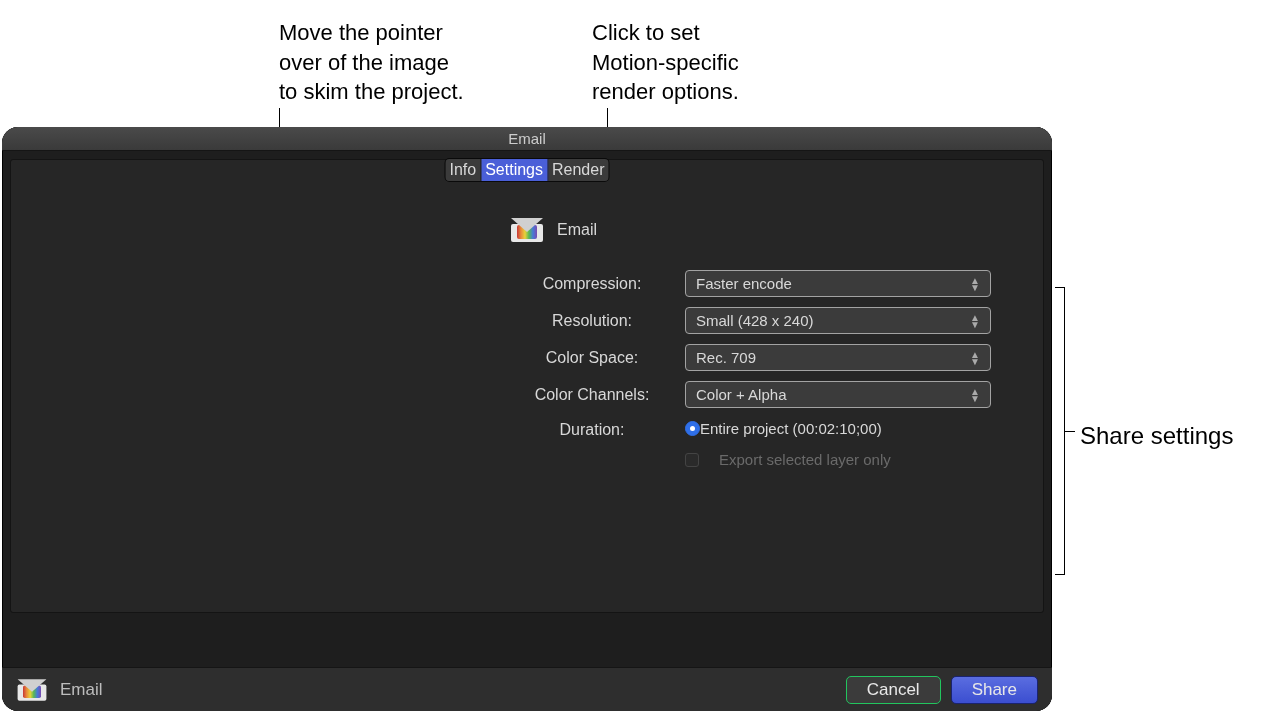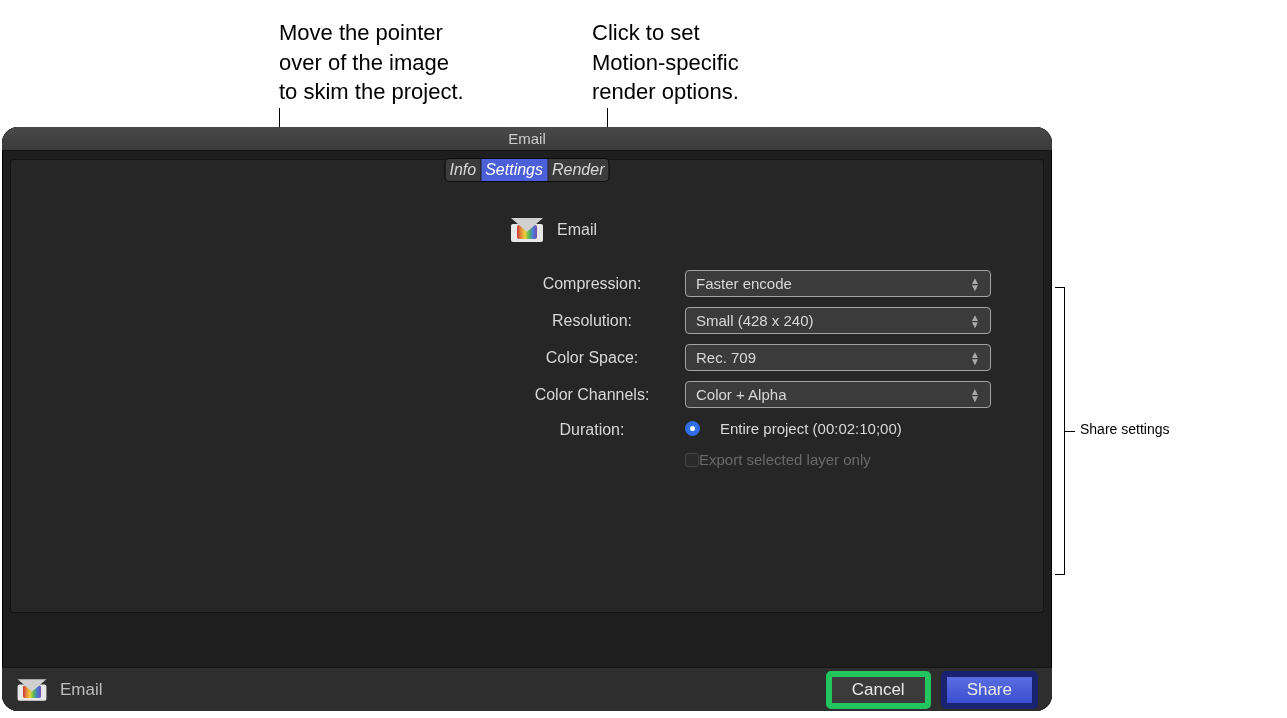--- a/index.html
+++ b/index.html
@@ -13,21 +13,21 @@
   }
   .annotation {
     position: absolute;
     color: #000;
     font-size: 22px;
     line-height: 1.35;
   }
   .annotation-right {
     position: absolute;
     color: #000;
-    font-size: 14px;
+    font-size: 24px;
     line-height: 1.3;
   }
   .ann-line {
     position: absolute;
     background: #000;
   }
   .ann-line-v { width: 1px; }
   .ann-line-h { height: 1px; }
   .bracket {
     position: absolute;
@@ -75,21 +75,20 @@
     border-radius: 4px;
     overflow: hidden;
     box-shadow: 0 0 0 1px #0a0a0a;
   }
   .segmented .seg {
     background: #3b3b3b;
     color: #d8d8d8;
     padding: 2px 4px;
     cursor: pointer;
     border-right: 1px solid #1b1b1b;
-    font-style: italic;
   }
   .segmented .seg:last-child { border-right: none; }
   .segmented .seg.active {
     background: #4a5fd8;
     color: #fff;
   }
   .preview {
     position: absolute;
     left: 44px;
     top: 51px;
@@ -176,47 +175,47 @@
     background:#3b3b3b;
     border:1px solid #a3a3a3;
     border-radius:4px;
     color:#d8d8d8;
     font-size:15px;
     padding:4px 10px;
     display:flex; justify-content:space-between; align-items:center;
     cursor:pointer;
   }
   .dropdown .arrows { color:#aaa; font-size:10px; line-height:7px; }
-  .radio-row { display:flex; align-items:center; gap:20px; color:#d8d8d8; font-size:15px; padding:2px 0;}
+  .radio-row { display:flex; align-items:center; gap:0; color:#d8d8d8; font-size:15px; padding:2px 0;}
   .radio-row.dim { color:#6a6a6a; }
   .radio {
     width:15px; height:15px; border-radius:50%;
     border:1px solid #555; display:inline-flex;
     align-items:center; justify-content:center;
   }
   .radio.sel { border-color:#2f6fe8; background:#2f6fe8; }
   .radio.sel::after { content:""; width:5px; height:5px; border-radius:50%; background:#fff; }
   .radio.dis { border-color:#444; }
-  .checkbox-row { display:flex; align-items:center; gap:0; color:#6a6a6a; font-size:15px; margin-top:12px; margin-left:174px;}
+  .checkbox-row { display:flex; align-items:center; gap:20px; color:#6a6a6a; font-size:15px; margin-top:12px; margin-left:174px;}
   .checkbox {
     width:14px; height:14px; border:1px solid #444; border-radius:3px; background:#2a2a2a;
   }
 
   .bottombar {
     position:absolute; left:0; right:0; bottom:0; height:44px;
     background:#2e2e2e;
     border-top:1px solid #151515;
     display:flex; align-items:center; padding:0 14px;
   }
   .bottombar .envelope-icon { transform:scale(0.9); }
   .bottom-title { color:#bdbdbd; font-size:17px; margin-left:12px; }
   .bottom-spacer { flex:1; }
   .btn {
     background:#3b3b3b; color:#e8e8e8;
-    border:6px solid #22c55e; border-radius:5px;
+    border:1px solid #22c55e; border-radius:5px;
     padding:3px 20px; font-size:17px; cursor:pointer;
     margin-left:10px;
   }
   .btn.primary {
     background: linear-gradient(#5a6de0,#3b4ed0);
     border-color:#1a2370;
   }
 </style>
 </head>
 <body>

